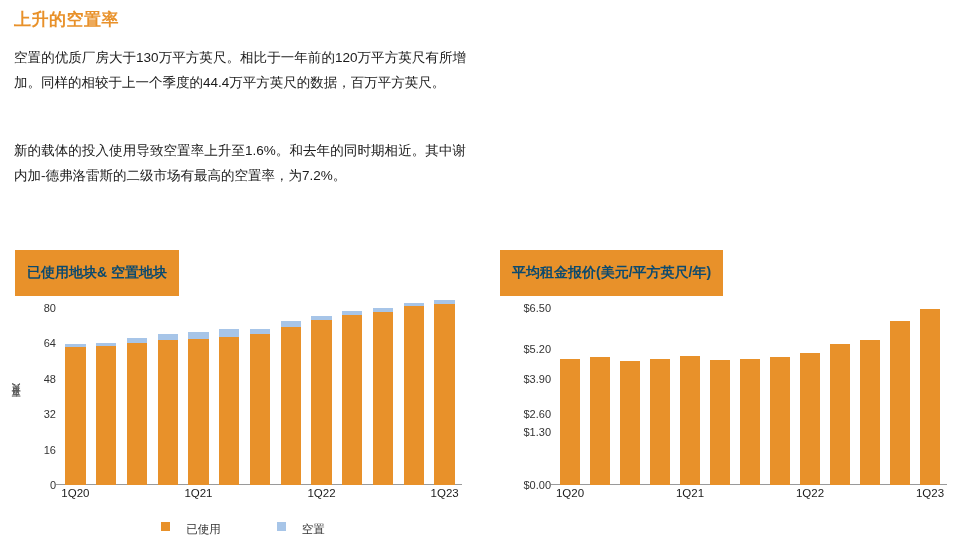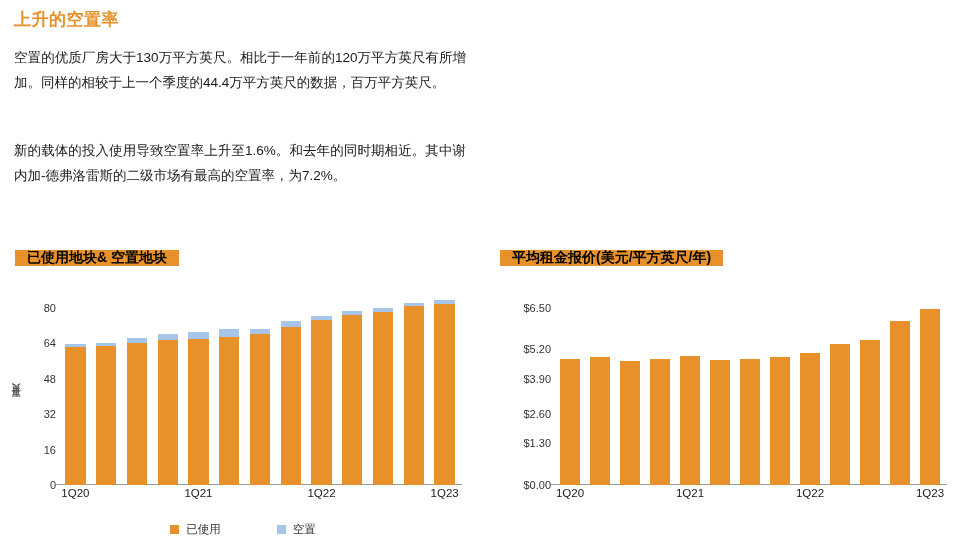--- a/index.html
+++ b/index.html
@@ -60,23 +60,23 @@
     width: 470px;
     height: 300px;
   }
   .panel-left { left: 8px; }
   .panel-right { left: 493px; }
 
   .chart-header {
     position: absolute;
     left: 7px;
     top: 0px;
-    height: 16px;
+    height: 46px;
     background: #E8912A;
-    color: #000000;
+    color: #0c4a6e;
     font-size: 14px;
     font-weight: bold;
     display: flex;
     align-items: center;
     padding: 0 12px;
     white-space: nowrap;
   }
 
   .plot-area {
     position: absolute;
@@ -150,22 +150,21 @@
     left: 0;
     width: 470px;
     display: flex;
     justify-content: center;
     gap: 56px;
     font-size: 11.5px;
     color: #333;
   }
   .legend-item {
     display: flex;
-    align-items: center;
-    gap: 7px;
+    gap: 16px;
   }
   .swatch {
     width: 9px;
     height: 9px;
     display: inline-block;
   }
   .sw-used { background: #E8912A; }
   .sw-vacant { background: #A7C5E8; }
 </style>
 </head>
@@ -268,21 +267,21 @@
         <span>空置</span>
       </div>
     </div>
   </div>
 
   <div class="chart-panel panel-right">
     <div class="chart-header">平均租金报价(美元/平方英尺/年)</div>
     <div class="plot-area">
       <div class="y-ticks" id="yticks1" style="left: 0px; width: 62px; height: 195px; top: 0px;">
           <div class="y-tick" style="top: 195px;">$0.00</div>
-          <div class="y-tick" style="top: 153px; padding-left: 20px;">$1.30</div>
+          <div class="y-tick" style="top: 142px; padding-left: 20px;">$1.30</div>
           <div class="y-tick" style="top: 124.091px; padding-left: 21px;">$2.60</div>
           <div class="y-tick" style="top: 88.6364px;">$3.90</div>
           <div class="y-tick" style="top: 59px;">$5.20</div>
           <div class="y-tick" style="top: 17.7273px;">$6.50</div>
         </div>
       <div class="bars-box" id="bars1" style="left: 62px; width: 390px; bottom: 20px; height: 195px;">
           <div class="axis-line" style="left: -4px; bottom: 0px; width: 396px;"></div>
           <div class="bar-col" style="left: 5.1px; width: 19.8px;">
             <div class="bar-solid" style="height: 126px;"></div>
           </div>

